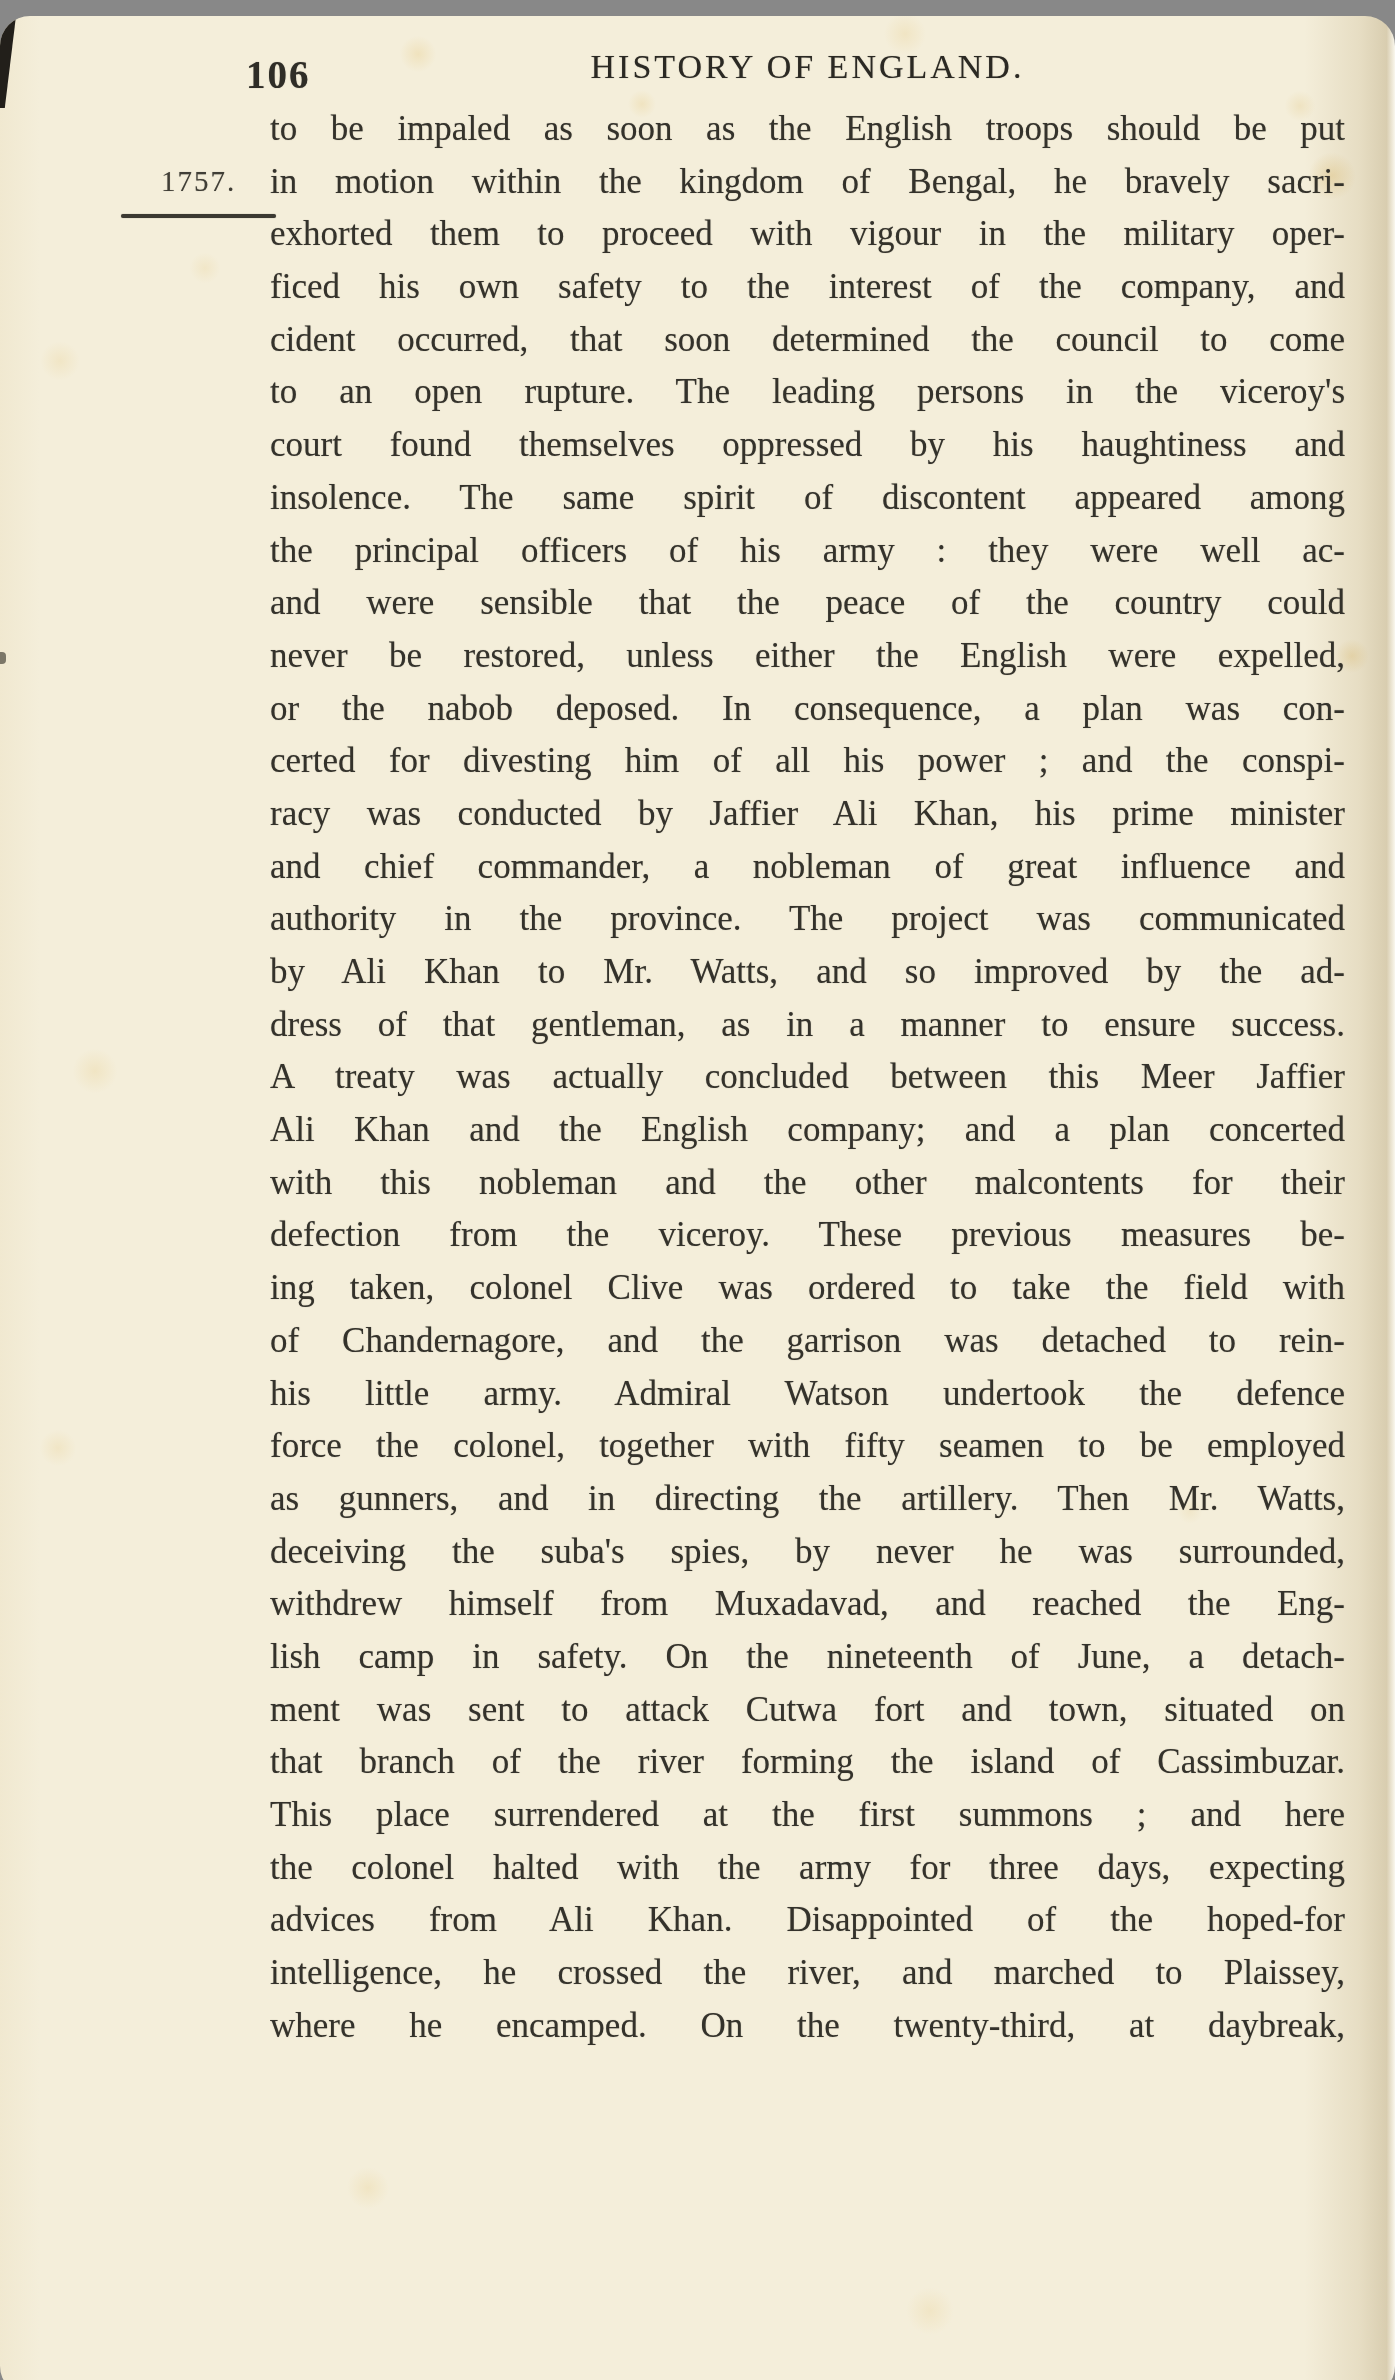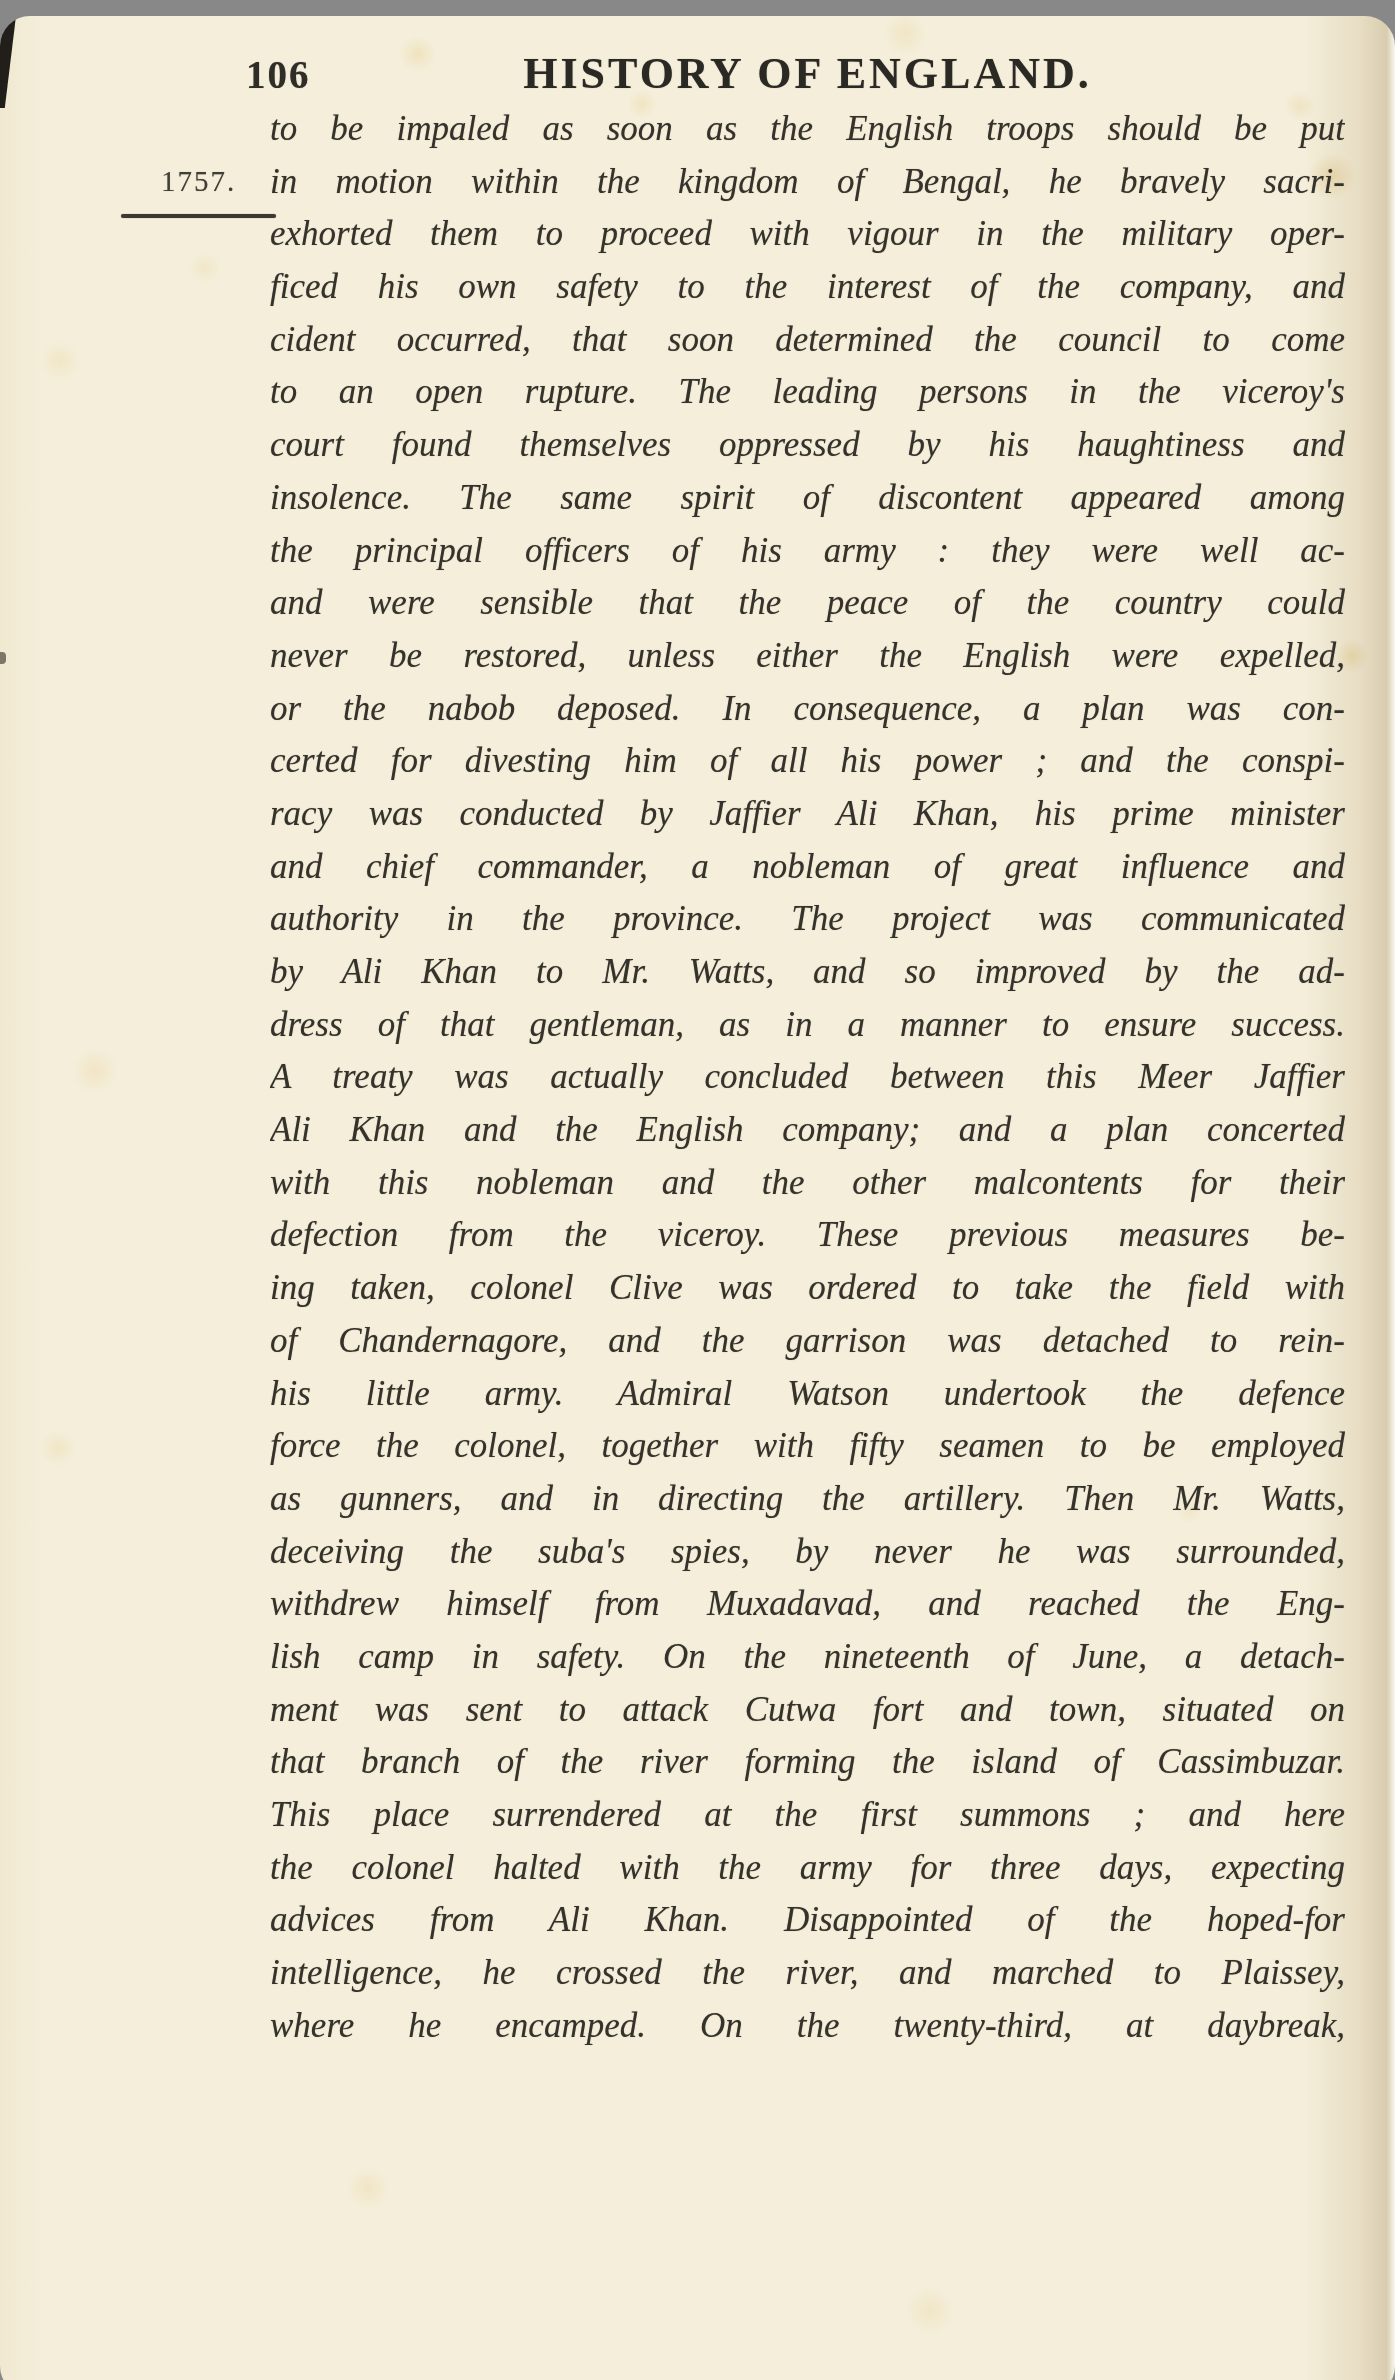--- a/index.html
+++ b/index.html
@@ -60,22 +60,22 @@
     font-weight: bold;
     letter-spacing: 2px;
     color: #2f2d27;
     text-shadow: 0 0 1px rgba(47,45,39,0.45);
   }
   .running-header {
     position: absolute;
     left: 270px; top: 32px;
     width: 1075px;
     text-align: center;
-    font-size: 44px;
-    font-weight: bold;
+    font-size: 34px;
+    font-weight: normal;
     letter-spacing: 3px;
     color: #2b2923;
     text-shadow: 0 0 1px rgba(43,41,35,0.45);
   }
   .margin-note {
     position: absolute;
     left: 121px; top: 148px;
     width: 155px;
     text-align: center;
   }
@@ -101,21 +101,20 @@
     font-size: 35px;
     text-shadow: 0 0 1px rgba(52,50,43,0.4);
   }
   .line {
     line-height: 52.7px;
     height: 52.7px;
     white-space: normal;
     text-align: justify;
     text-align-last: justify;
     overflow: hidden;
-    font-style: italic;
   }
 </style>
 </head>
 <body>
 
 <div class="page">
   <div class="corner-mark"></div>
   <div class="edge-speck"></div>
 
   <div class="page-number">106</div>

